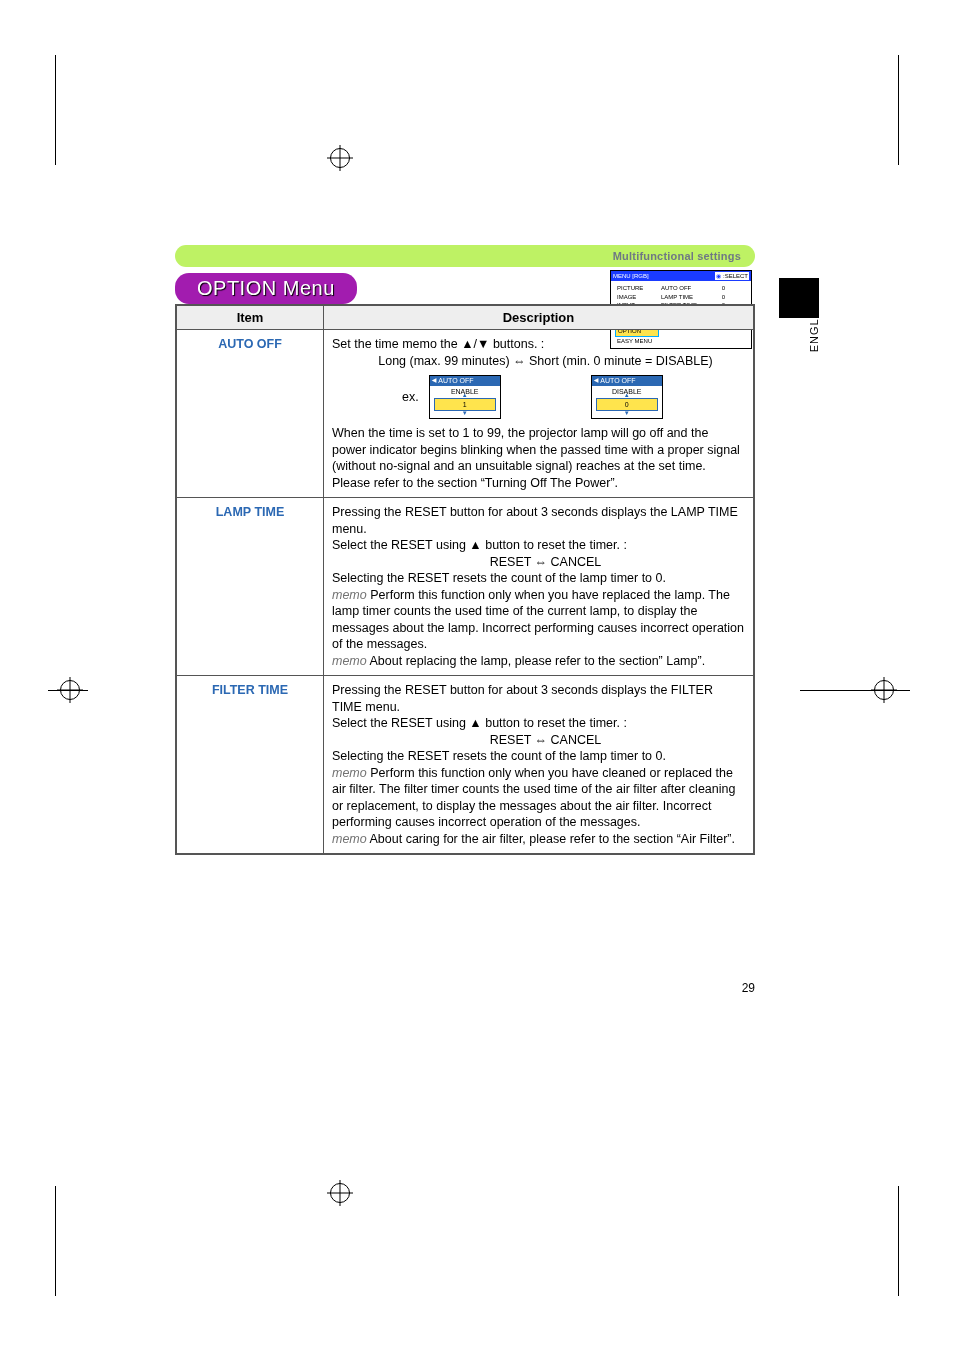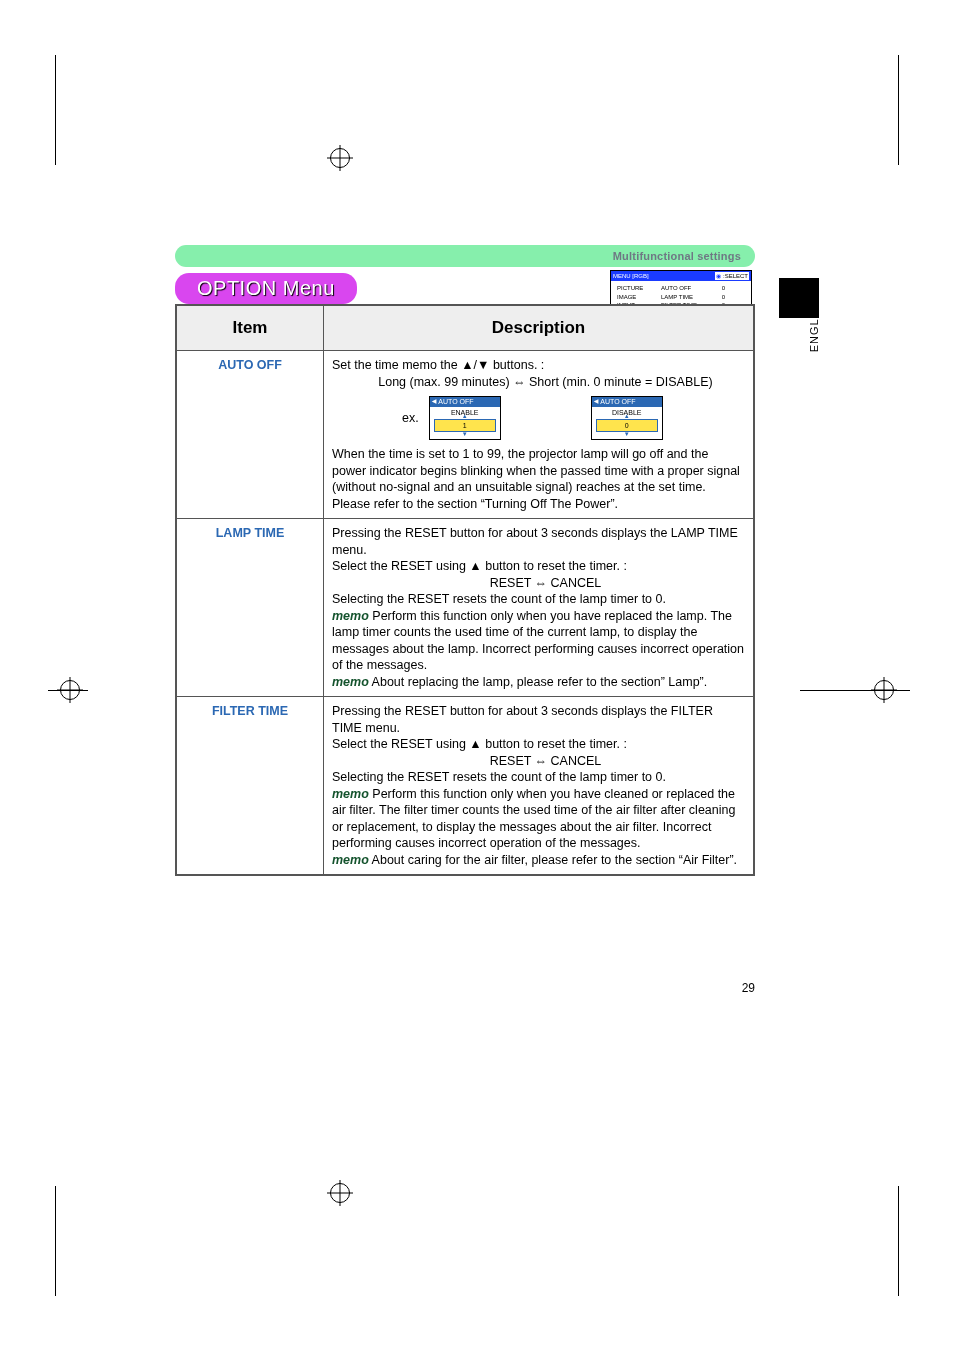--- a/index.html
+++ b/index.html
@@ -13,36 +13,36 @@
   }
   .page {
     position: absolute;
     left: 175px;
     top: 245px;
     width: 580px;
   }
   .header-bar {
     height: 22px;
     border-radius: 11px;
-    background: #86efac;
+    background: #bef264;
     display: flex;
     align-items: center;
     justify-content: flex-end;
     padding: 0 14px;
     margin-bottom: 6px;
   }
   .header-bar span {
     font-size: 11px;
     font-weight: bold;
     color: #6f7884;
     letter-spacing: 0.2px;
   }
   .section-pill {
     display: inline-block;
-    background: #d946ef;
+    background: #a21caf;
     color: #fff;
     font-size: 20px;
     padding: 4px 22px;
     border-radius: 14px;
     letter-spacing: 0.5px;
     text-shadow: 1px 1px 1px #000;
   }
   .intro {
     font-size: 13px;
     line-height: 1.35;
@@ -52,44 +52,44 @@
     width: 415px;
   }
   table.main {
     border-collapse: collapse;
     width: 100%;
     border: 2px solid #555;
   }
   table.main th {
     border: 1px solid #555;
     background: #eee;
-    font-size: 17px;
+    font-size: 13px;
     font-weight: bold;
-    padding: 12px;
+    padding: 4px;
     text-align: center;
   }
   table.main td {
     border: 1px solid #555;
     font-size: 12.5px;
     padding: 6px 8px;
     vertical-align: top;
     line-height: 1.32;
   }
   td.item-label {
     width: 130px;
     text-align: center;
     vertical-align: middle;
     font-weight: bold;
     color: #2b68b3;
     font-size: 13px;
   }
   .memo {
-    color: #14532d;
+    color: #737373;
     font-style: italic;
-    font-weight: bold;
+    font-weight: normal;
   }
   .indent { padding-left: 14px; display:block;text-align:center; }
   .page-num {
     position: absolute;
     right: 0;
     top: 736px;
     font-size: 12px;
   }
   
   .menu-box {

